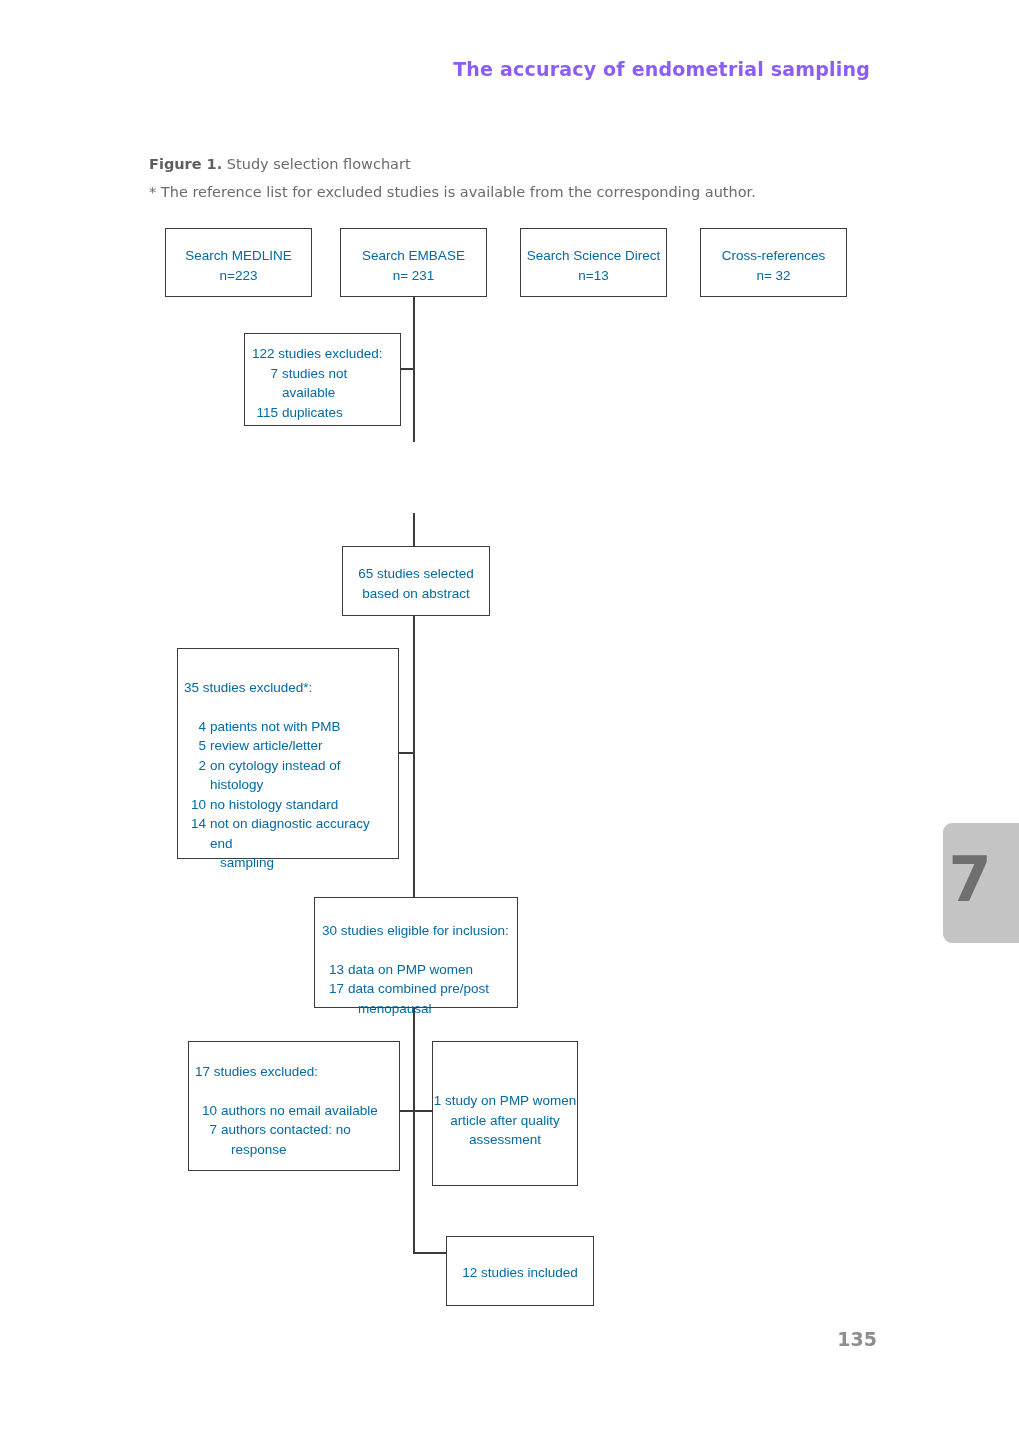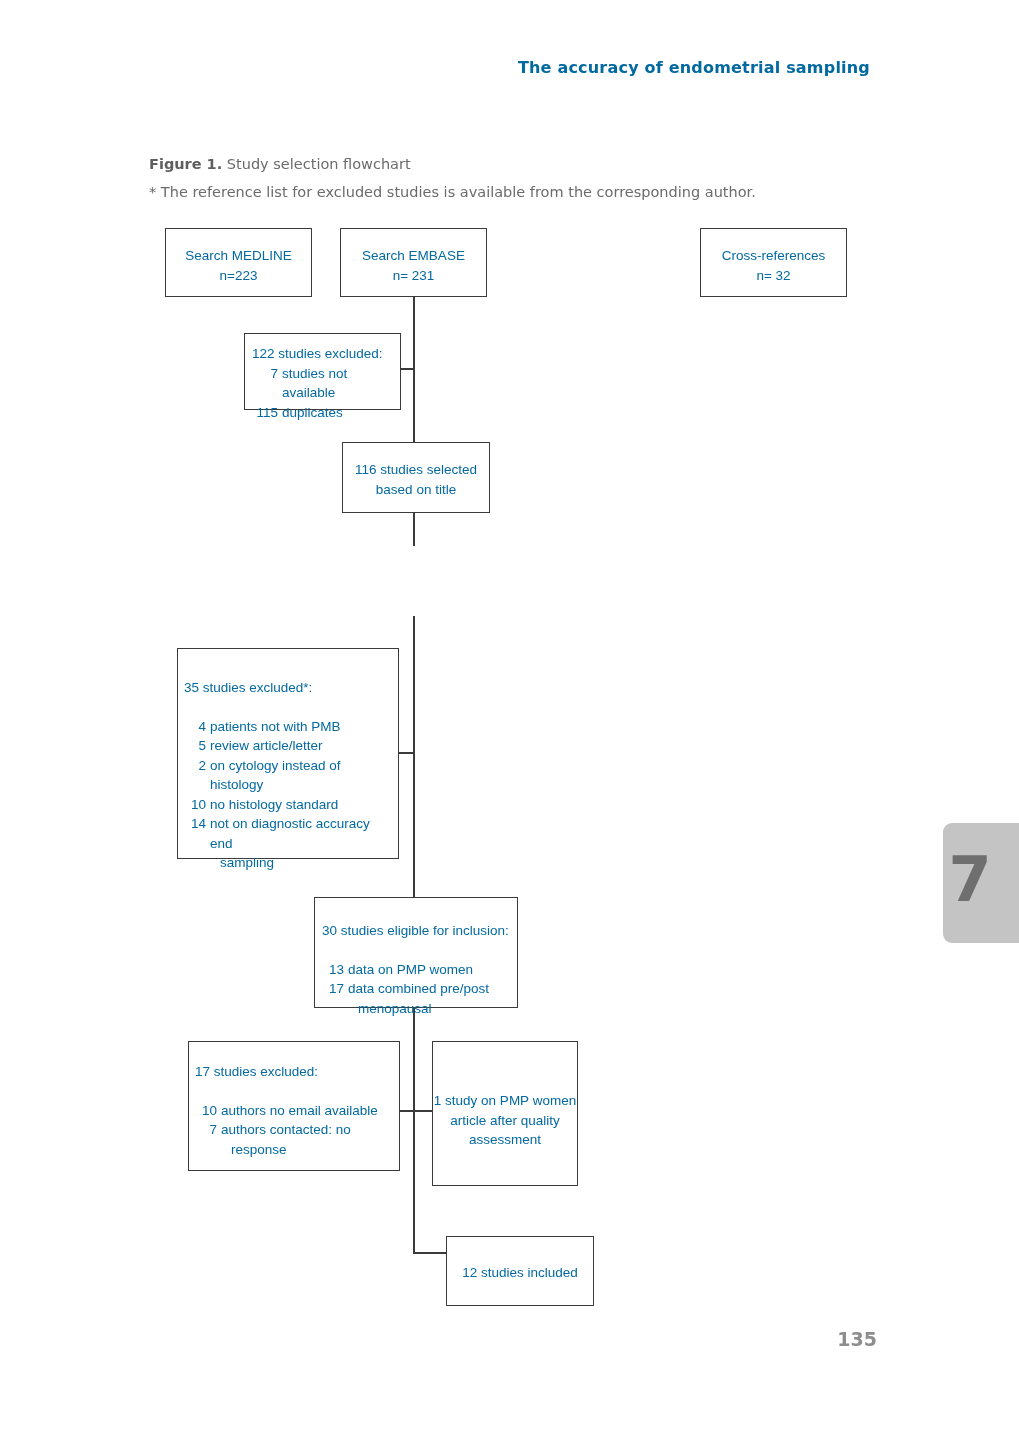--- a/index.html
+++ b/index.html
@@ -20,24 +20,24 @@
   }
 
   
   #running-head {
     position: absolute;
     left: 0;
     top: 58px;
     width: 870px;
     text-align: right;
     font-family: "DejaVu Sans", sans-serif;
-    font-size: 16px;
+    font-size: 19px;
     font-weight: bold;
     letter-spacing: 0.2px;
-    color: #0369a1;
+    color: #8b5cf6;
   }
 
   
   #fig-caption {
     position: absolute;
     left: 149px;
     top: 156px;
     font-family: "DejaVu Sans", sans-serif;
     font-size: 14.5px;
     color: #6b6b6b;
@@ -186,49 +186,55 @@
       </div>
     </div>
 
     <div class="fbox center" style="left:340px; top:228px; width:147px; height:69px;">
       <div class="inner" style="top:17px;">
         <div>Search EMBASE</div>
         <div>n= 231</div>
       </div>
     </div>
 
+    <div class="fbox center" style="left:520px; top:228px; width:147px; height:69px;">
+      <div class="inner" style="top:17px;">
+        <div>Search Science Direct</div>
+        <div>n=13</div>
+      </div>
+    </div>
 
     <div class="fbox center" style="left:700px; top:228px; width:147px; height:69px;">
       <div class="inner" style="top:17px;">
         <div>Cross-references</div>
         <div>n= 32</div>
       </div>
     </div>
 
-    <div class="fbox" style="left:244px; top:333px; width:157px; height:77px;">
+    <div class="fbox" style="left:244px; top:333px; width:157px; height:93px;">
       <div class="inner" style="top:10px; left:7px; right:6px;">
         <div class="hdr">122 studies excluded:</div>
         <div class="row">
           <span class="num" style="width:26px;">7</span>
           <span class="txt">studies not available</span>
         </div>
         <div class="row">
           <span class="num" style="width:26px;">115</span>
           <span class="txt">duplicates</span>
         </div>
       </div>
     </div>
 
-    <div class="fbox center" style="left:342px; top:442px; width:148px; height:71px;">
-      <div class="inner" style="top:17px;">
-        <div>116 studies selected</div>
-        <div>based on title</div>
-      </div>
-    </div>
-
+
+    <div class="fbox center" style="left:342px; top:546px; width:148px; height:70px;">
+      <div class="inner" style="top:17px;">
+        <div>65 studies selected</div>
+        <div>based on abstract</div>
+      </div>
+    </div>
 
     <div class="fbox" style="left:177px; top:648px; width:222px; height:211px;">
       <div class="inner" style="top:29px; left:6px; right:4px;">
         <div class="hdr">35 studies excluded*:</div>
         <div class="gap"></div>
         <div class="row">
           <span class="num" style="width:22px;">4</span>
           <span class="txt">patients not with PMB</span>
         </div>
         <div class="row">

